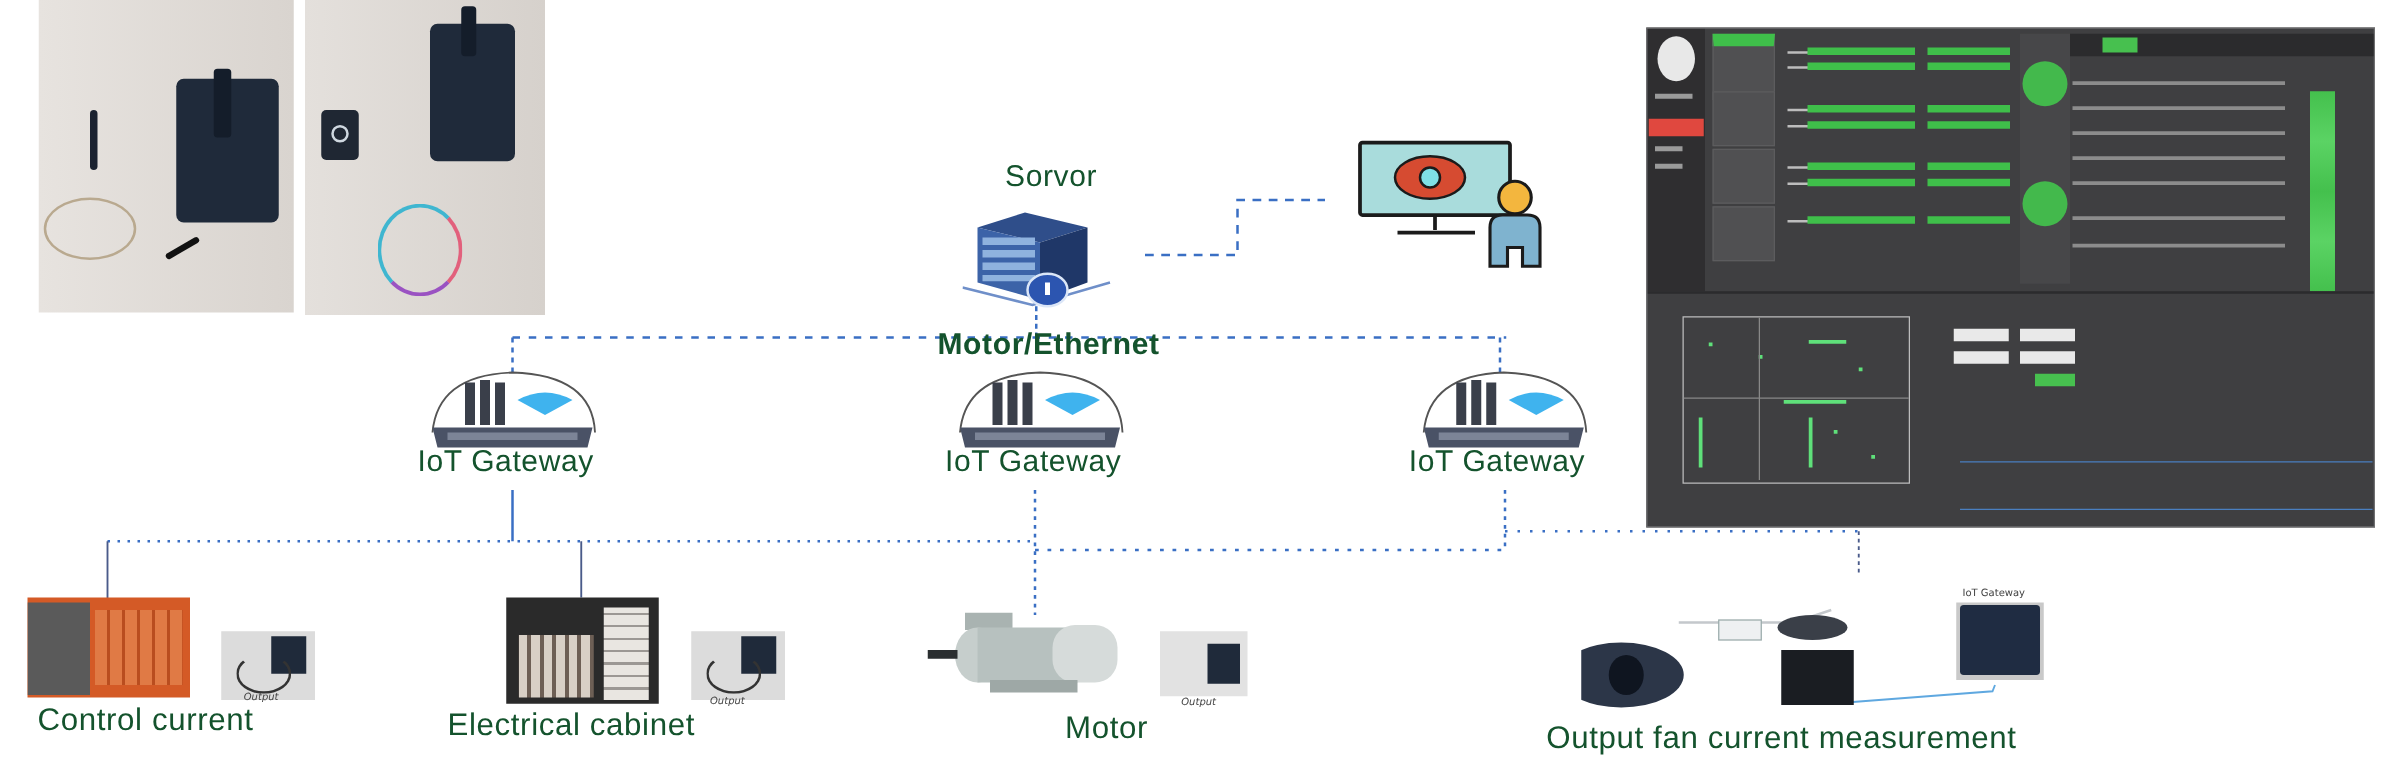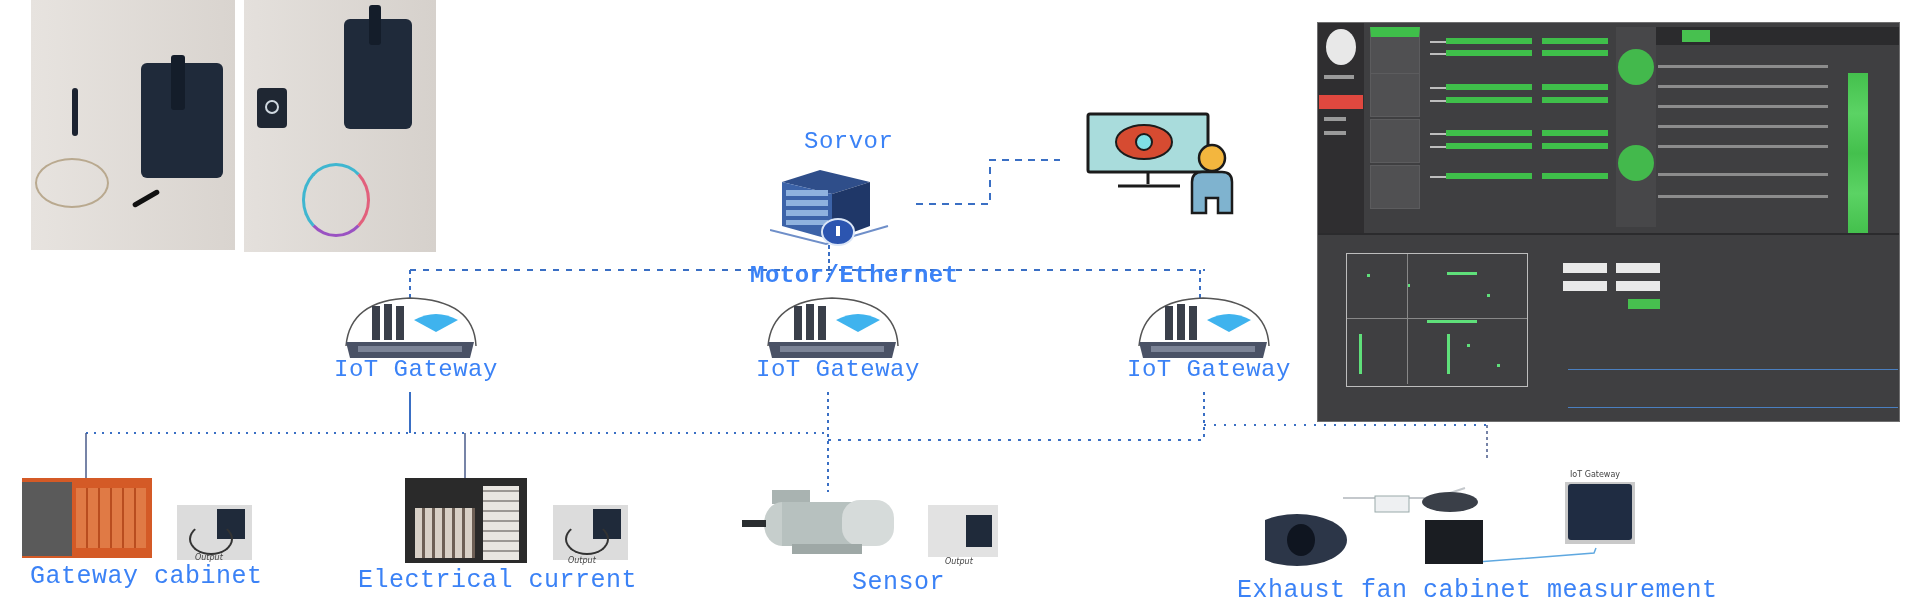--- a/index.html
+++ b/index.html
@@ -1,19 +1,19 @@
 <!DOCTYPE html>
 <html><head>
 <meta charset="utf-8">
 <style>
   html,body{margin:0;padding:0;background:#ffffff;}
   body{width:1920px;height:615px;position:relative;overflow:hidden;font-family:"DejaVu Serif","Liberation Serif",serif;color:#1a1a1a;}
   .abs{position:absolute;}
   .photo{position:absolute;background:#e4e0dc;overflow:hidden;}
-  .label{position:absolute;font-family:Liberation Mono, monospace;color:#3b82f6;white-space:nowrap;letter-spacing:0.5px;}
+  .label{position:absolute;font-family:Liberation Sans, sans-serif;color:#14532d;white-space:nowrap;letter-spacing:0.5px;}
   .big-label{font-size:25px;}
   .mid-label{font-size:24px;}
   .tiny-cap{position:absolute;font-size:8px;font-style:italic;color:#444;font-family:"DejaVu Sans",sans-serif;}
   svg.lines{position:absolute;left:0;top:0;}
   
   .dash{position:absolute;left:1317px;top:22px;width:581px;height:398px;background:#3f3f41;border:1px solid #6f6f70;overflow:hidden;}
   .dash .side{position:absolute;left:0;top:0;width:46px;height:210px;background:#2f2e30;}
   .dash .avatar{position:absolute;left:8px;top:6px;width:30px;height:36px;border-radius:50%;background:#e8e8e8;}
   .dash .redbtn{position:absolute;left:1px;top:72px;width:44px;height:14px;background:#e0483f;}
   .dash .sideitem{position:absolute;left:6px;height:4px;background:#9a9a9a;}
@@ -140,64 +140,64 @@
 
 <div class="photo" style="left:22px;top:478px;width:130px;height:80px;background:#d45a26;">
   <div class="abs" style="left:0;top:4px;width:50px;height:74px;background:#5a5a5a;"></div>
   <div class="abs" style="left:54px;top:10px;width:70px;height:60px;background:repeating-linear-gradient(90deg,#e07a45 0 10px,#b94d1f 10px 12px);"></div>
 </div>
 <div class="photo" style="left:177px;top:505px;width:75px;height:55px;background:#dcdcdc;">
   <div class="abs" style="left:40px;top:4px;width:28px;height:30px;background:#1f2a3a;"></div>
   <div class="abs" style="left:12px;top:18px;width:40px;height:28px;border:2px solid #333;border-radius:50%;border-top-color:transparent;"></div>
 </div>
 <div class="tiny-cap" style="left:195px;top:553px;">Output</div>
-<div class="label big-label" style="left:30px;top:562px;">Gateway cabinet</div>
+<div class="label big-label" style="left:30px;top:562px;">Control current</div>
 
 <div class="photo" style="left:405px;top:478px;width:122px;height:85px;background:#2a2a2a;">
   <div class="abs" style="left:10px;top:30px;width:60px;height:50px;background:repeating-linear-gradient(90deg,#d8d0c6 0 7px,#6d5f55 7px 10px);"></div>
   <div class="abs" style="left:78px;top:8px;width:36px;height:74px;background:repeating-linear-gradient(0deg,#e9e6e1 0 8px,#9c9894 8px 10px);"></div>
 </div>
 <div class="photo" style="left:553px;top:505px;width:75px;height:55px;background:#dcdcdc;">
   <div class="abs" style="left:40px;top:4px;width:28px;height:30px;background:#1f2a3a;"></div>
   <div class="abs" style="left:12px;top:18px;width:40px;height:28px;border:2px solid #333;border-radius:50%;border-top-color:transparent;"></div>
 </div>
 <div class="tiny-cap" style="left:568px;top:556px;">Output</div>
-<div class="label big-label" style="left:358px;top:566px;">Electrical current</div>
+<div class="label big-label" style="left:358px;top:566px;">Electrical cabinet</div>
 
 <div class="abs" style="left:742px;top:490px;width:170px;height:70px;">
   <svg width="170" height="70" viewBox="0 0 170 70">
     <rect x="30" y="0" width="38" height="14" fill="#a9b3b1"></rect>
     <ellipse cx="40" cy="34" rx="18" ry="22" fill="#c6cecc"></ellipse>
     <rect x="40" y="12" width="80" height="44" fill="#b7c1bf"></rect>
     <rect x="100" y="10" width="52" height="46" rx="18" fill="#d6dbda"></rect>
     <rect x="0" y="30" width="24" height="7" fill="#2a2e30"></rect>
     <rect x="50" y="54" width="70" height="10" fill="#9ea8a6"></rect>
   </svg>
 </div>
 <div class="photo" style="left:928px;top:505px;width:70px;height:52px;background:#e2e2e2;">
   <div class="abs" style="left:38px;top:10px;width:26px;height:32px;background:#1f2a3a;"></div>
 </div>
 <div class="tiny-cap" style="left:945px;top:557px;">Output</div>
-<div class="label big-label" style="left:852px;top:568px;">Sensor</div>
+<div class="label big-label" style="left:852px;top:568px;">Motor</div>
 
 <div class="abs" style="left:1265px;top:480px;width:300px;height:90px;">
   <svg width="300" height="90" viewBox="0 0 300 90">
     <path d="M78 18 L170 18 L200 8" fill="none" stroke="#c4c8cc" stroke-width="2"></path>
     <rect x="110" y="16" width="34" height="16" fill="#eef0f2" stroke="#9aa" stroke-width="1"></rect>
     <ellipse cx="32" cy="60" rx="50" ry="26" fill="#2c3648"></ellipse>
     <ellipse cx="36" cy="60" rx="14" ry="16" fill="#0f1520"></ellipse>
     <ellipse cx="185" cy="22" rx="28" ry="10" fill="#3a3f48"></ellipse>
     <rect x="160" y="40" width="58" height="44" fill="#1a1d22"></rect>
   </svg>
 </div>
 <div class="tiny-cap" style="left:1570px;top:470px;font-style:normal;">IoT Gateway</div>
 <div class="photo" style="left:1565px;top:482px;width:70px;height:62px;background:#c9c9c9;">
   <div class="abs" style="left:3px;top:2px;width:64px;height:56px;background:#1f2c42;border-radius:3px;"></div>
 </div>
-<div class="label big-label" style="left:1237px;top:576px;">Exhaust fan cabinet measurement</div>
+<div class="label big-label" style="left:1237px;top:576px;">Output fan current measurement</div>
 
 <div class="dash">
   <div class="side">
     <div class="avatar"></div>
     <div class="sideitem" style="top:52px;width:30px;"></div>
     <div class="redbtn"></div>
     <div class="sideitem" style="top:94px;width:22px;"></div>
     <div class="sideitem" style="top:108px;width:22px;"></div>
   </div>
 

